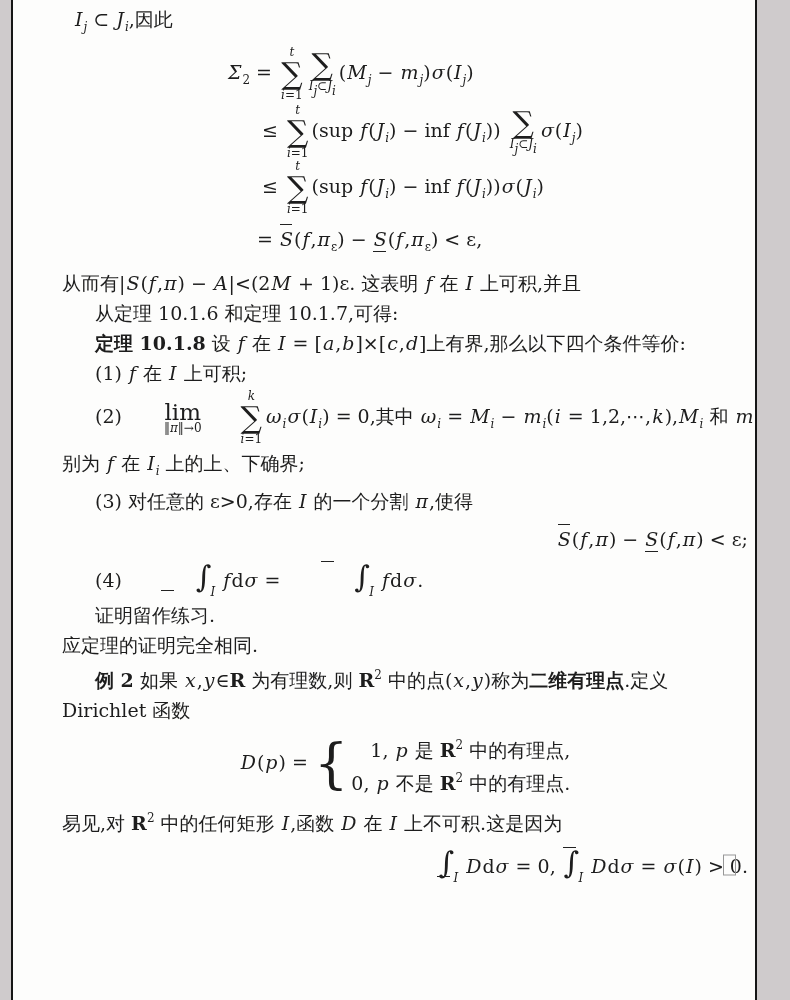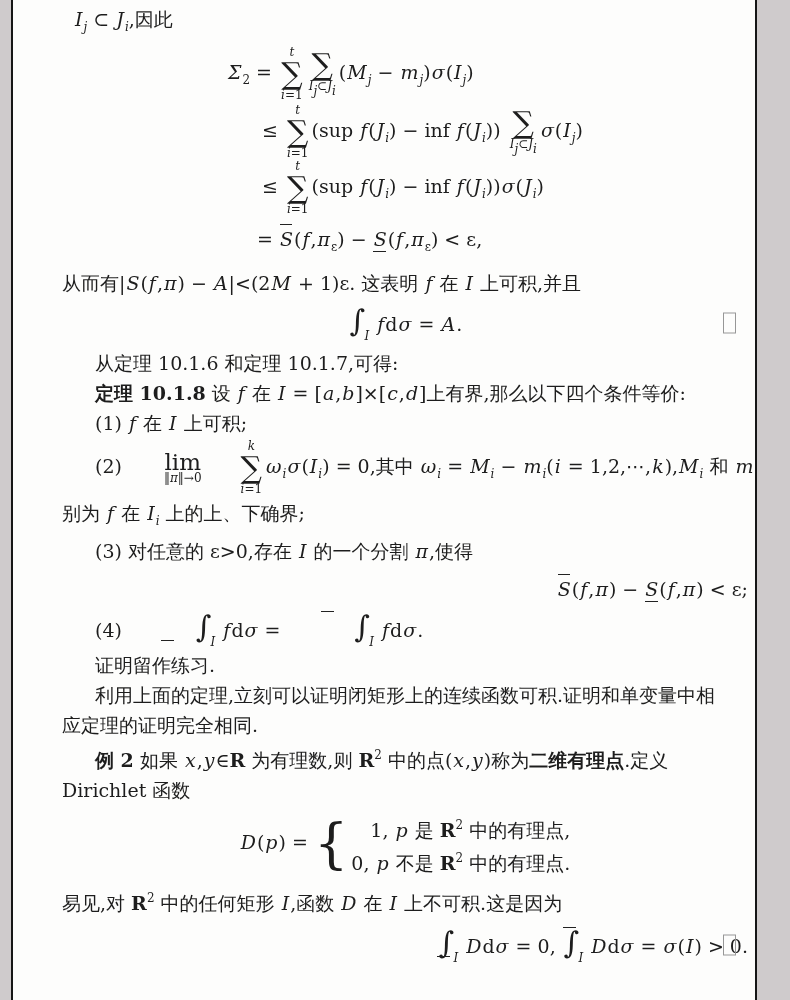--- a/index.html
+++ b/index.html
@@ -77,24 +77,20 @@
           </span><span class="mi">σ</span><span class="mr">(</span><span class="mi">I</span><span class="msub"><span class="mi">j</span></span><span class="mr">)</span></div>
       <div class="p disp d-le"><span class="mr">≤ </span><span class="mbig">
             <span class="mlim"><span class="mi">t</span></span>
             <span class="mop">∑</span>
             <span class="mlim"><span class="mi">i</span><span class="mr">=1</span></span>
           </span><span class="mr">(sup </span><span class="mi">f</span><span class="mr">(</span><span class="mi">J</span><span class="msub"><span class="mi">i</span></span><span class="mr">) − inf </span><span class="mi">f</span><span class="mr">(</span><span class="mi">J</span><span class="msub"><span class="mi">i</span></span><span class="mr">))</span><span class="mi">σ</span><span class="mr">(</span><span class="mi">J</span><span class="msub"><span class="mi">i</span></span><span class="mr">)</span></div>
       <div class="p disp d-eq"><span class="mr">= </span><span class="mbar bover"><span class="mi">S</span></span><span class="mr">(</span><span class="mi">f</span><span class="mr">,</span><span class="mi">π</span><span class="msub"><span class="mr">ε</span></span><span class="mr">) − </span><span class="mbar bunder"><span class="mi">S</span></span><span class="mr">(</span><span class="mi">f</span><span class="mr">,</span><span class="mi">π</span><span class="msub"><span class="mr">ε</span></span><span class="mr">) &lt; ε,</span></div>
 
       <div class="p"><span class="mr">从而有|</span><span class="mi">S</span><span class="mr">(</span><span class="mi">f</span><span class="mr">,</span><span class="mi">π</span><span class="mr">) − </span><span class="mi">A</span><span class="mr">|&lt;(2</span><span class="mi">M</span><span class="mr"> + 1)ε. 这表明 </span><span class="mi">f</span><span class="mr"> 在 </span><span class="mi">I</span><span class="mr"> 上可积,并且</span></div>
 
-      <div class="p disp d-center">
-        <span><span class="mint"><span class="misign">∫</span><span class="misub"><span class="mi">I</span></span></span><span class="mi">f</span><span class="mr">d</span><span class="mi">σ</span><span class="mr"> = </span><span class="mi">A</span><span class="mr">.</span></span>
-        <span class="qed"></span>
-      </div>
 
       <div class="p ind"><span class="mr">从定理 10.1.6 和定理 10.1.7,可得:</span></div>
       <div class="p ind"><span class="mb">定理 10.1.8</span><span class="mr">  设 </span><span class="mi">f</span><span class="mr"> 在 </span><span class="mi">I</span><span class="mr"> = [</span><span class="mi">a</span><span class="mr">,</span><span class="mi">b</span><span class="mr">]×[</span><span class="mi">c</span><span class="mr">,</span><span class="mi">d</span><span class="mr">]上有界,那么以下四个条件等价:</span></div>
       <div class="p ind"><span class="mr">(1) </span><span class="mi">f</span><span class="mr"> 在 </span><span class="mi">I</span><span class="mr"> 上可积;</span></div>
 
       <div class="p ind d-cond"><span class="mr">(2) </span><span class="mbig">
             <span class="mopword">lim</span>
             <span class="mlim"><span class="mr">‖</span><span class="mi">π</span><span class="mr">‖→0</span></span>
           </span><span class="mbig">
             <span class="mlim"><span class="mi">k</span></span>
@@ -102,21 +98,20 @@
             <span class="mlim"><span class="mi">i</span><span class="mr">=1</span></span>
           </span><span class="mi">ω</span><span class="msub"><span class="mi">i</span></span><span class="mi">σ</span><span class="mr">(</span><span class="mi">I</span><span class="msub"><span class="mi">i</span></span><span class="mr">) = 0,其中 </span><span class="mi">ω</span><span class="msub"><span class="mi">i</span></span><span class="mr"> = </span><span class="mi">M</span><span class="msub"><span class="mi">i</span></span><span class="mr"> − </span><span class="mi">m</span><span class="msub"><span class="mi">i</span></span><span class="mr">(</span><span class="mi">i</span><span class="mr"> = 1,2,⋯,</span><span class="mi">k</span><span class="mr">),</span><span class="mi">M</span><span class="msub"><span class="mi">i</span></span><span class="mr"> 和 </span><span class="mi">m</span><span class="msub"><span class="mi">i</span></span></div>
       <div class="p"><span class="mr">别为 </span><span class="mi">f</span><span class="mr"> 在 </span><span class="mi">I</span><span class="msub"><span class="mi">i</span></span><span class="mr"> 上的上、下确界;</span></div>
       <div class="p ind"><span class="mr">(3) 对任意的 ε&gt;0,存在 </span><span class="mi">I</span><span class="mr"> 的一个分割 </span><span class="mi">π</span><span class="mr">,使得</span></div>
 
       <div class="p disp d-center-sm"><span class="mbar bover"><span class="mi">S</span></span><span class="mr">(</span><span class="mi">f</span><span class="mr">,</span><span class="mi">π</span><span class="mr">) − </span><span class="mbar bunder"><span class="mi">S</span></span><span class="mr">(</span><span class="mi">f</span><span class="mr">,</span><span class="mi">π</span><span class="mr">) &lt; ε;</span></div>
 
       <div class="p ind d-cond"><span class="mr">(4) </span><span class="mint"><span class="misign iunder">∫</span><span class="misub"><span class="mi">I</span></span></span><span class="mi">f</span><span class="mr">d</span><span class="mi">σ</span><span class="mr"> = </span><span class="mint"><span class="misign iover">∫</span><span class="misub"><span class="mi">I</span></span></span><span class="mi">f</span><span class="mr">d</span><span class="mi">σ</span><span class="mr">.</span></div>
 
       <div class="p ind"><span class="mr">证明留作练习.</span></div>
-      <div class="p ind"><span class="mr">利用上面的定理,立刻可以证明闭矩形上的连续函数可积.证明和单变量中相</span></div>
       <div class="p"><span class="mr">应定理的证明完全相同.</span></div>
       <div class="p ind"><span class="mb">例 2</span><span class="mr">  如果 </span><span class="mi">x</span><span class="mr">,</span><span class="mi">y</span><span class="mr">∈</span><span class="mb">R</span><span class="mr"> 为有理数,则 </span><span class="mb">R</span><span class="msup"><span class="mr">2</span></span><span class="mr"> 中的点(</span><span class="mi">x</span><span class="mr">,</span><span class="mi">y</span><span class="mr">)称为</span><span class="mb">二维有理点</span><span class="mr">.定义</span></div>
       <div class="p"><span class="mr">Dirichlet 函数</span></div>
 
       <div class="p disp d-center"><span class="mi">D</span><span class="mr">(</span><span class="mi">p</span><span class="mr">) = </span><span class="mcases">
             <span class="mbrace">{</span>
             <span class="mccol">
               <span class="mcrow"><span class="mr">1,  </span><span class="mi">p</span><span class="mr"> 是 </span><span class="mb">R</span><span class="msup"><span class="mr">2</span></span><span class="mr"> 中的有理点,</span></span>
               <span class="mcrow"><span class="mr">0,  </span><span class="mi">p</span><span class="mr"> 不是 </span><span class="mb">R</span><span class="msup"><span class="mr">2</span></span><span class="mr"> 中的有理点.</span></span>
             </span>

